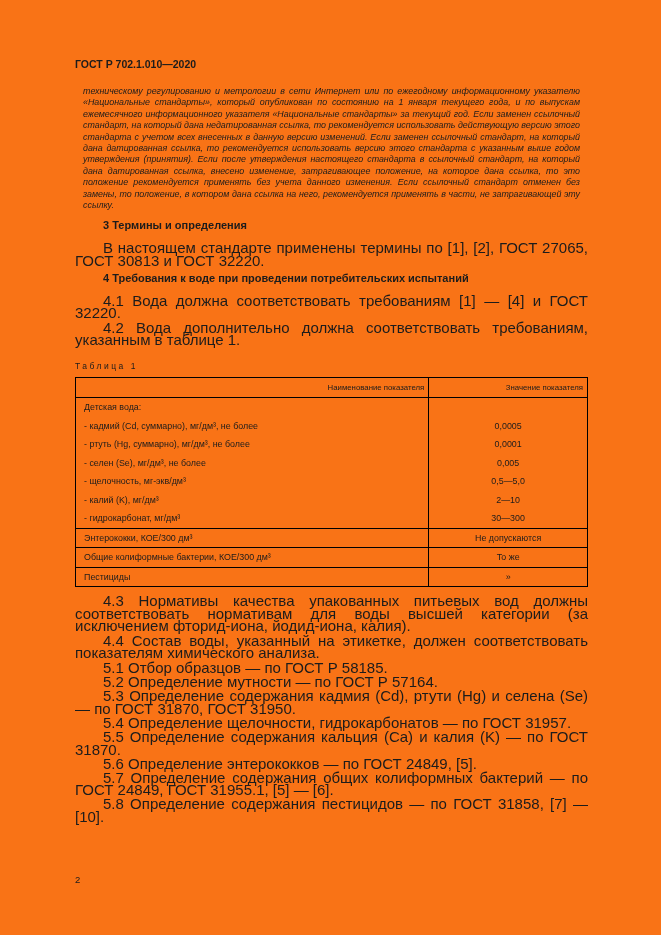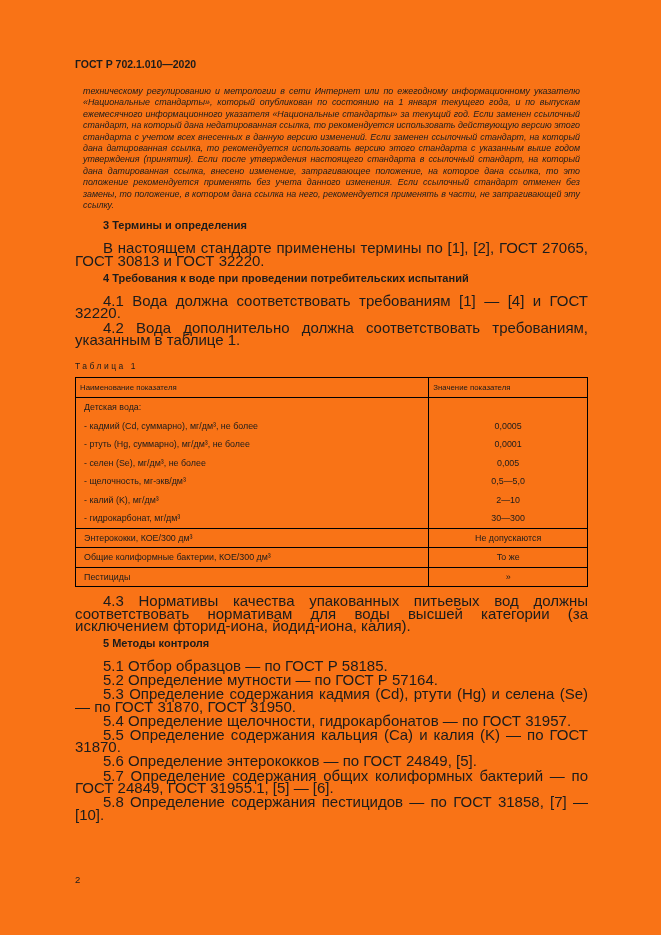--- a/index.html
+++ b/index.html
@@ -57,21 +57,21 @@
   table.req-table {
     width: 100%;
     border-collapse: collapse;
     border: 1px solid #000;
     table-layout: fixed;
   }
   table.req-table th {
     border: 1px solid #000;
     font-weight: normal;
     font-size: 7.8px;
-    text-align: left;
+    text-align: right;
     padding: 5px 4px;
   }
   table.req-table col.c-name { width: 69%; }
   table.req-table col.c-value { width: 31%; }
   table.req-table td {
     font-size: 8.9px;
     padding: 4px 8px 4.5px 8px;
     vertical-align: top;
   }
   table.req-table td.cell-name {
@@ -162,22 +162,22 @@
             <td class="cell-value">То же</td>
           </tr>
           <tr class="sep">
             <td class="cell-name">Пестициды</td>
             <td class="cell-value">»</td>
           </tr>
         </tbody>
     </table>
 
     <p class="para spaced">4.3 Нормативы качества упакованных питьевых вод должны соответствовать нормативам для воды высшей категории (за исключением фторид-иона, йодид-иона, калия).</p>
+    <p class="para">4.4 Состав воды, указанный на этикетке, должен соответствовать показателям химического анализа.</p>
 
-    <h2 class="sec-title">5 Методы контроля</h2>
     <div class="methods">
         <p class="para">5.1 Отбор образцов — по ГОСТ Р 58185.</p>
         <p class="para">5.2 Определение мутности — по ГОСТ Р 57164.</p>
         <p class="para">5.3 Определение содержания кадмия (Cd), ртути (Hg) и селена (Se) — по ГОСТ 31870, ГОСТ 31950.</p>
         <p class="para">5.4 Определение щелочности, гидрокарбонатов — по ГОСТ 31957.</p>
         <p class="para">5.5 Определение содержания кальция (Ca) и калия (K) — по ГОСТ 31870.</p>
         <p class="para">5.6 Определение энтерококков — по ГОСТ 24849, [5].</p>
         <p class="para">5.7 Определение содержания общих колиформных бактерий — по ГОСТ 24849, ГОСТ 31955.1, [5] — [6].</p>
         <p class="para">5.8 Определение содержания пестицидов — по ГОСТ 31858, [7] — [10].</p>
       </div>

